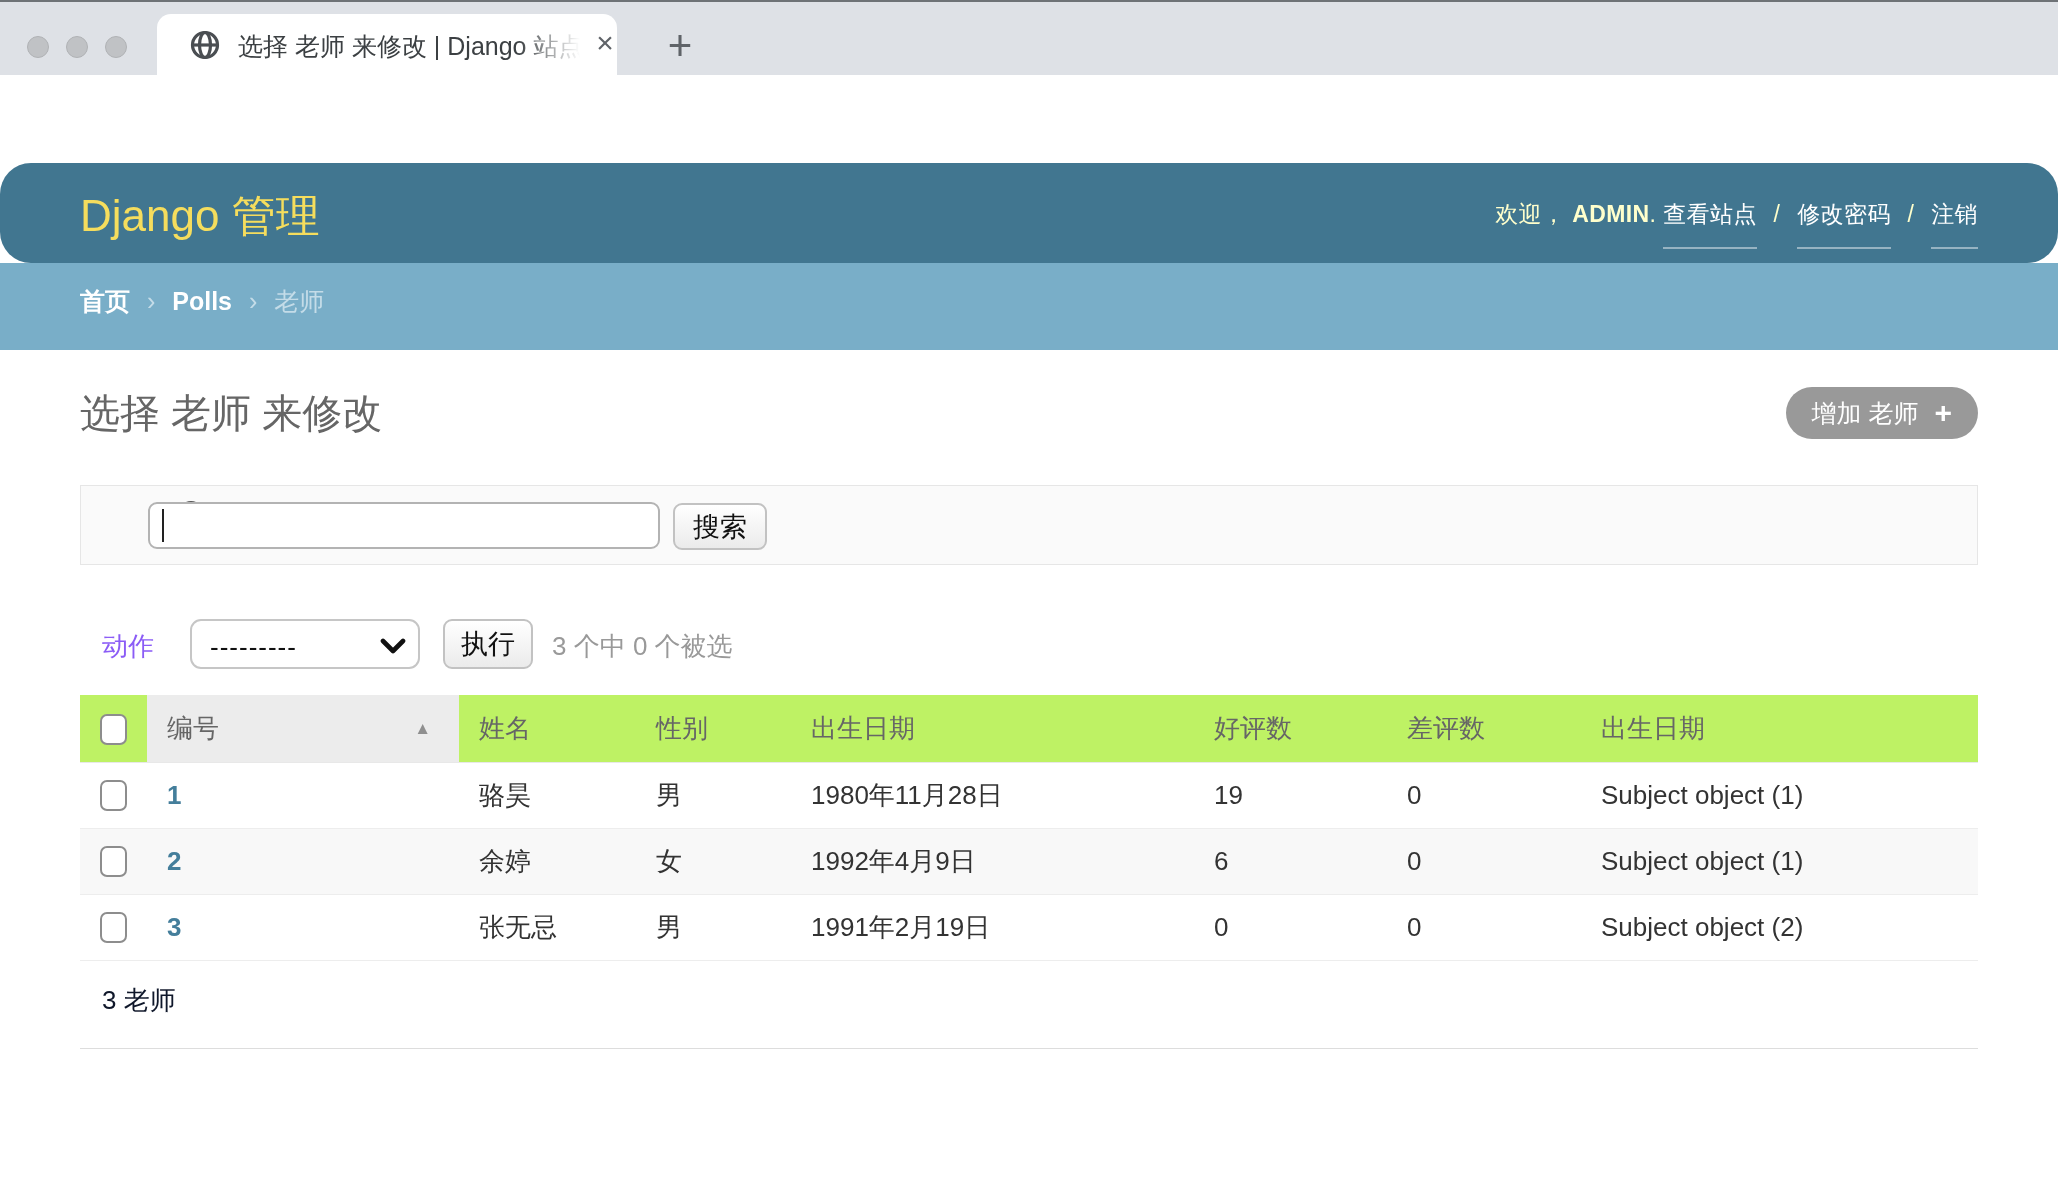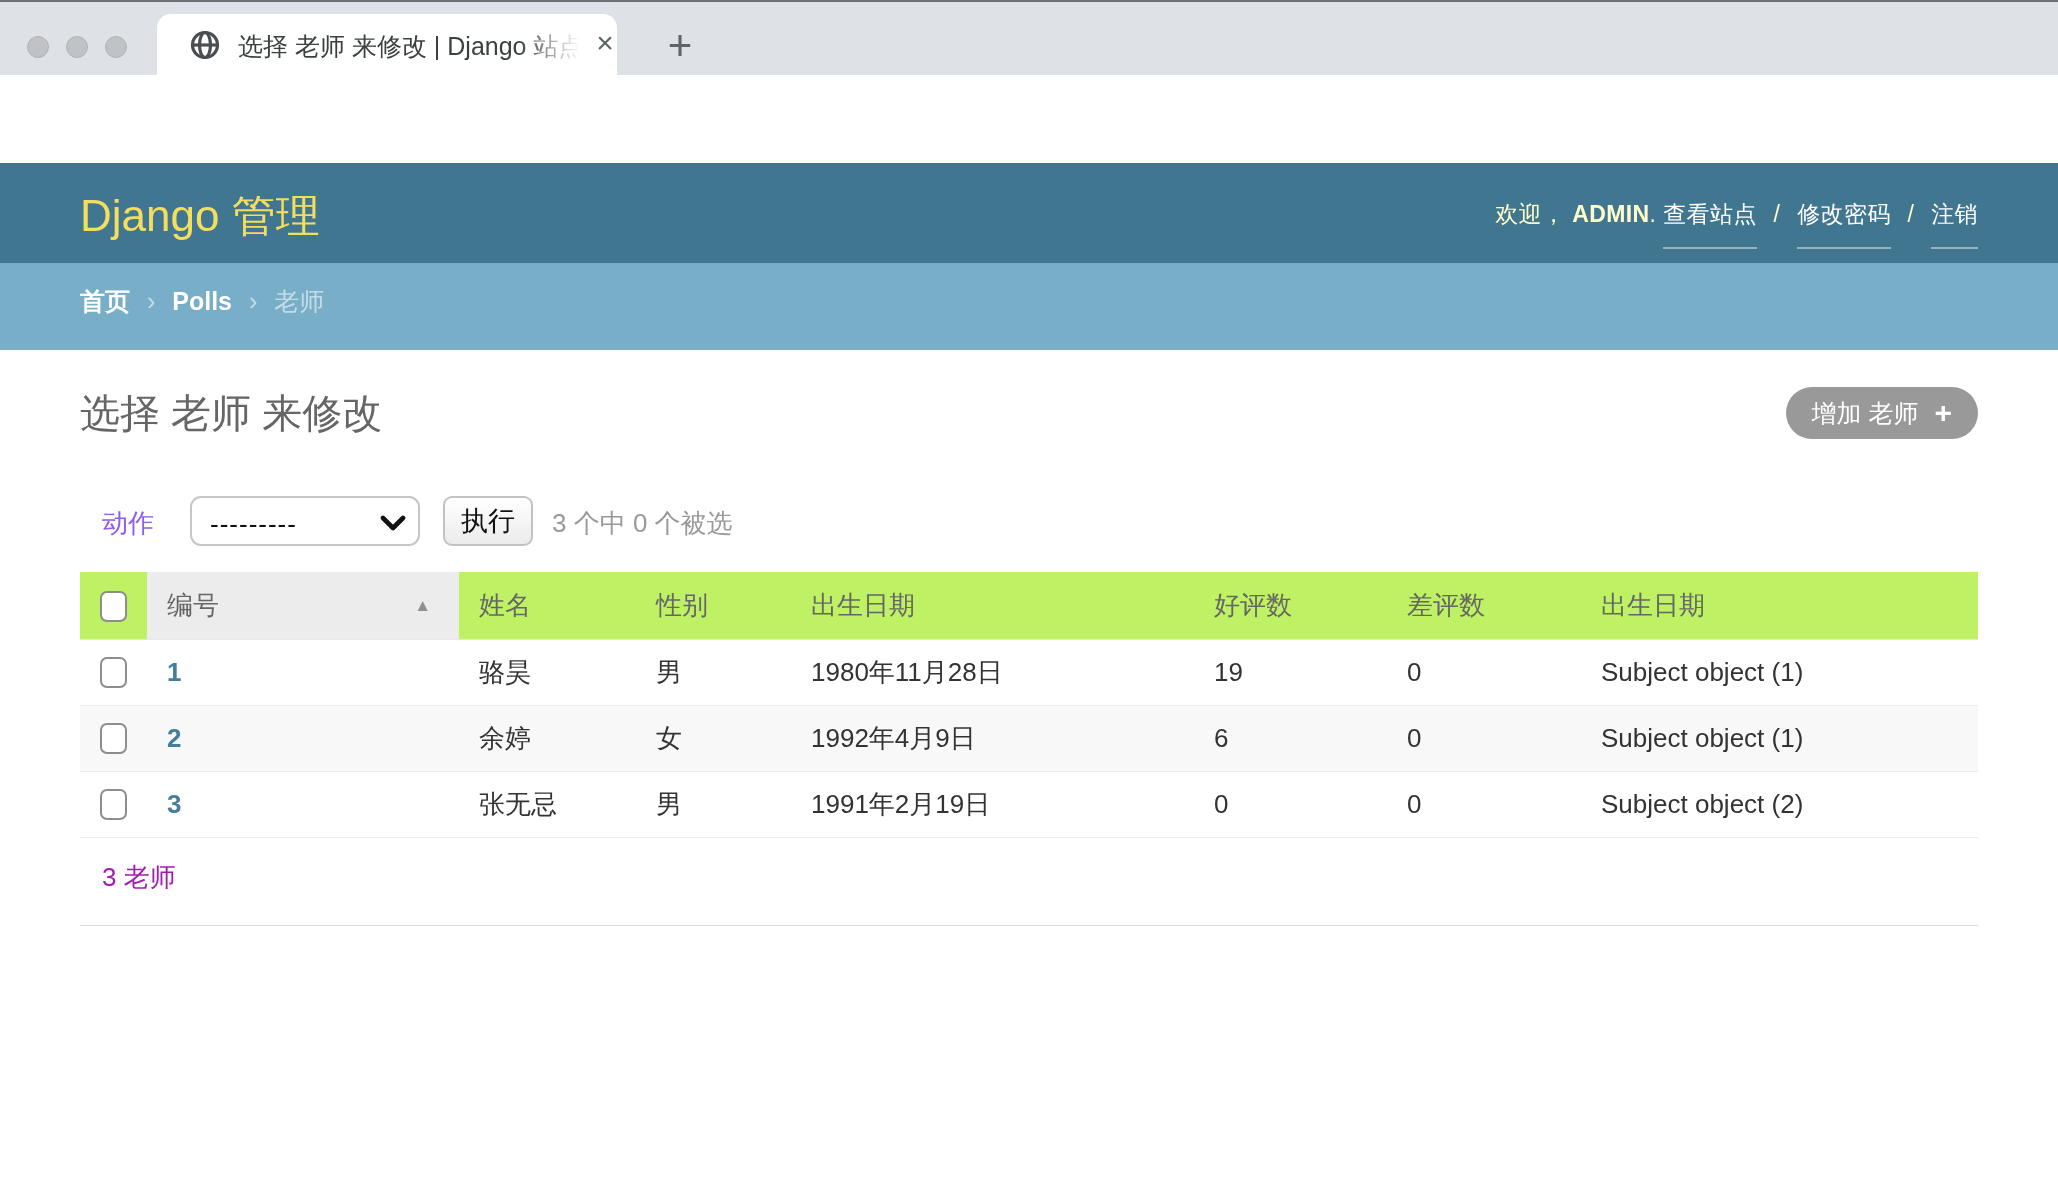--- a/index.html
+++ b/index.html
@@ -50,21 +50,21 @@
   .ext-x .b-blue { width:34px; background:#2f7de1; left:1px; top:17px; transform:rotate(-38deg); }
   .ext-x .b-purple { width:30px; background:#8250c8; left:4px; top:14px; transform:rotate(52deg); }
   .ext-x .b-orange { width:12px; background:#f59042; right:0px; top:5px; transform:rotate(-38deg); }
   
   .ext-cookie { left:1838px; width:34px; height:34px; border-radius:50%; background:#c98b50; border:2px solid #a96f38; position:absolute; }
   .ext-cookie i { position:absolute; width:6px; height:6px; border-radius:50%; background:#774d26; }
   .ext-cookie i:nth-child(1){left:7px;top:7px;} .ext-cookie i:nth-child(2){left:19px;top:10px;}
   .ext-cookie i:nth-child(3){left:10px;top:19px;} .ext-cookie i:nth-child(4){left:21px;top:21px;}
 
   
-  .dj-header { position:absolute; left:0; top:163px; width:2058px; height:100px; background:#417690; }
+  .dj-header { position:absolute; left:0; top:163px; width:2058px; height:100px; background:#417690;border-radius:31px; }
   .brand { position:absolute; left:80px; top:24px; font-size:44px; font-weight:500; color:#f5dd5d; }
   .user-tools { position:absolute; right:80px; top:36px; font-size:23px; color:#ffc; letter-spacing:.4px; white-space:nowrap; }
   .user-tools .uname { font-weight:700;text-align:right; }
   .ut-link { color:#fff; text-decoration:none; border-bottom:2px solid rgba(255,255,255,.45); padding-bottom:20px; }
   .ut-sep { margin:0 10px; }
 
   .dj-breadcrumb { position:absolute; left:0; top:263px; width:2058px; height:87px; background:#79aec8; }
   .crumbs { position:absolute; left:80px; top:22px; font-size:25px; color:#c4dce8; }
   .crumb-link { color:#fff; font-weight:600; text-decoration:none; }
   .crumb-sep { margin:0 10px; }
@@ -98,21 +98,21 @@
   thead th { height:67px; background:#bef264; font-size:26px; font-weight:500; color:#666; text-align:left; padding-left:20px; border-bottom:1px solid #e8e8e8; }
   thead th.col-check { padding-left:0; text-align:center; }
   thead th.sorted { background:#ececec; position:relative;margin-top:21px; }
   .sort-arrow { position:absolute; right:28px; top:24px; font-size:17px; color:#8f8f8f; }
   tbody td { height:66px; font-size:26px; color:#333; padding-left:20px; border-bottom:1px solid #ededed; }
   tbody td.col-check { padding-left:0; text-align:center; }
   tbody tr.alt { background:#f8f8f8; }
   a.row-link { color:#447e9b; font-weight:700; text-decoration:none; }
   .cbx { display:inline-block; width:27px; height:31px; border:2.5px solid #8d8d8d; border-radius:7px; background:#fff; vertical-align:middle; }
 
-  .paginator { height:88px; padding:22px 22px 0; border-bottom:1px solid #ddd; font-size:26px; color:#a21caf; }
+  .paginator { height:88px; padding:22px 22px 0; border-bottom:1px solid #ddd; font-size:26px; color:#0f172a; }
 
   svg { display:block; }
 </style>
 </head>
 <body>
 
 <div class="screen">
   <div class="win-top-edge"></div>
 
   <div class="tabstrip">
@@ -214,20 +214,26 @@
 
   <div class="content">
     <div class="title-row">
       <h1 class="page-title">选择 老师 来修改</h1>
       <button class="add-btn">
         <span>增加 老师</span>
         <span class="add-plus">+</span>
       </button>
     </div>
 
+    <div class="search-module">
+      <span class="mag"></span>
+      <input class="search-input" type="text" value="" style="">
+      <span class="caret"></span>
+      <button class="search-btn">搜索</button>
+    </div>
 
     <div class="actions-row">
       <span class="actions-label">动作</span>
       <div class="action-select">
         <span class="sel-val">---------</span>
         <svg class="sel-chevron" width="26" height="17" viewBox="0 0 26 17">
           <path d="M3 3 L13 13 L23 3" fill="none" stroke="#111" stroke-width="4.6" stroke-linecap="round" stroke-linejoin="round"></path>
         </svg>
       </div>
       <button class="go-btn">执行</button>

